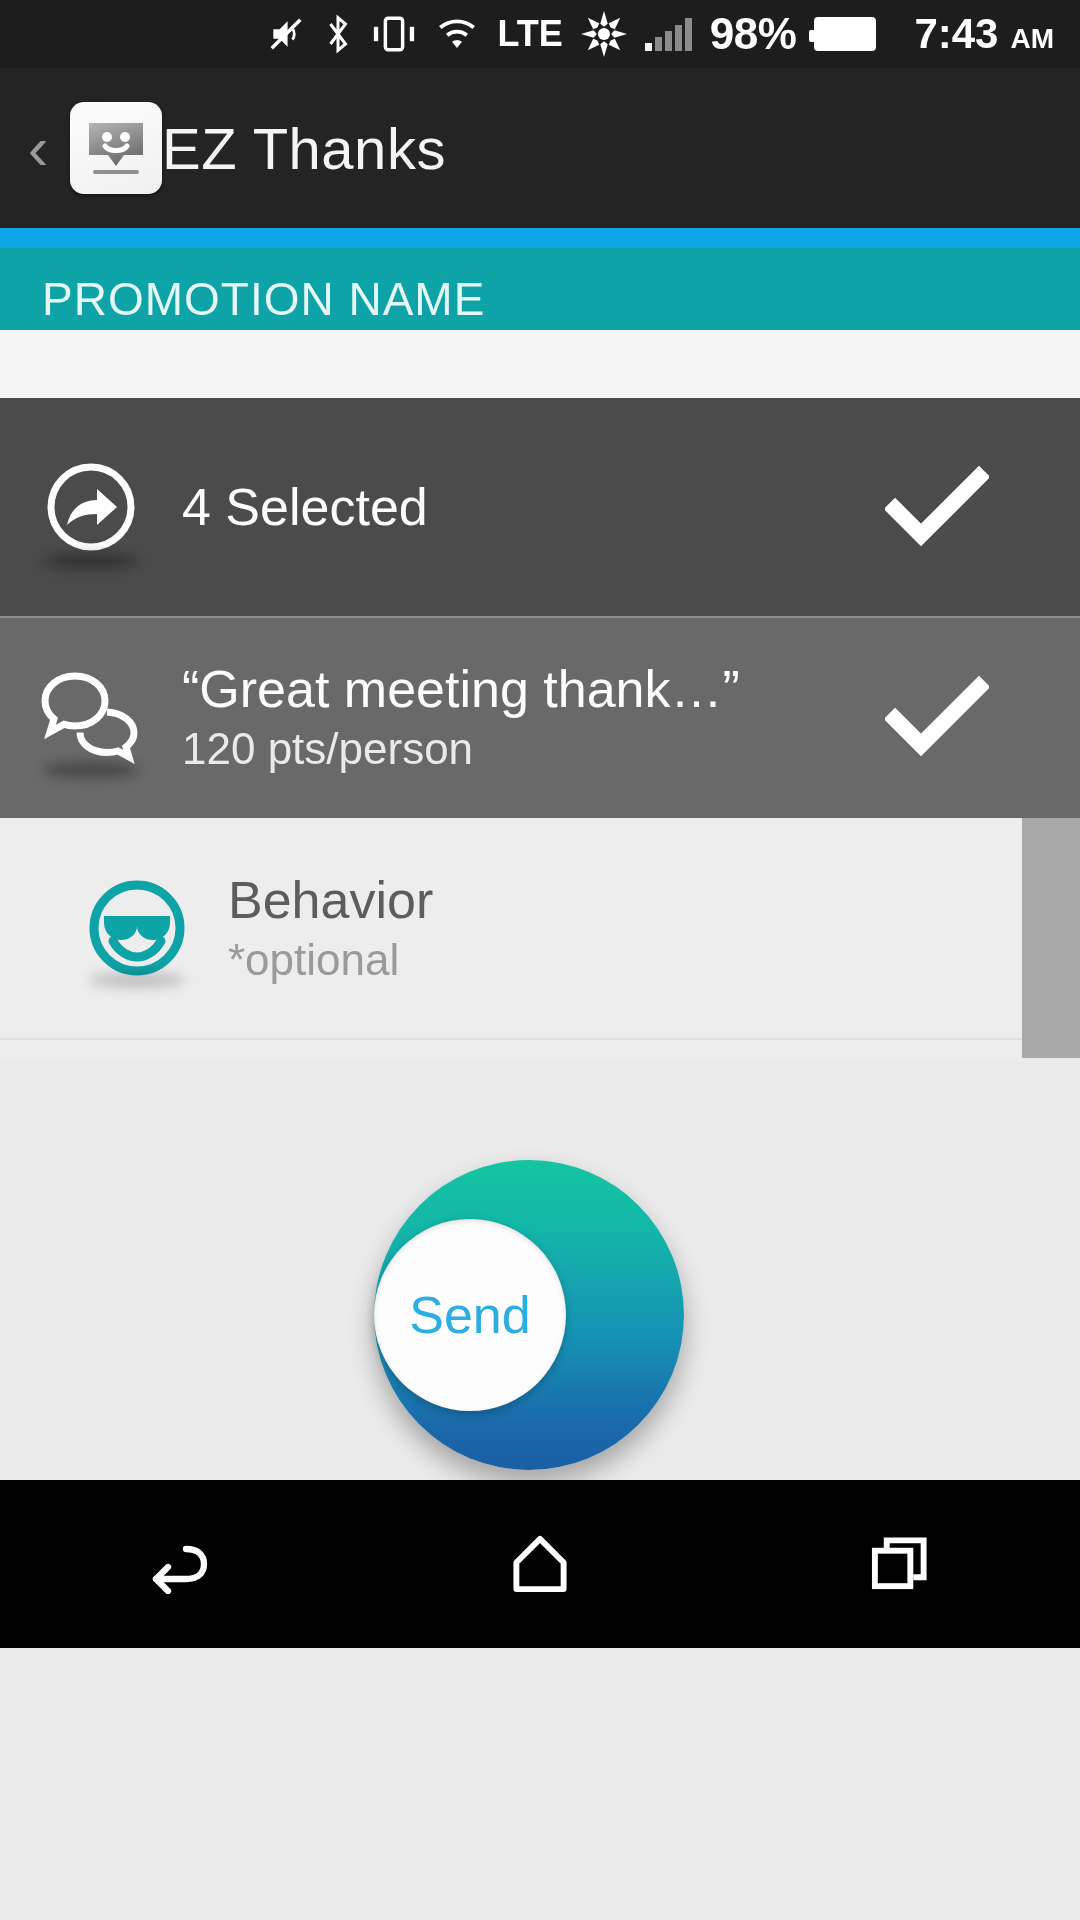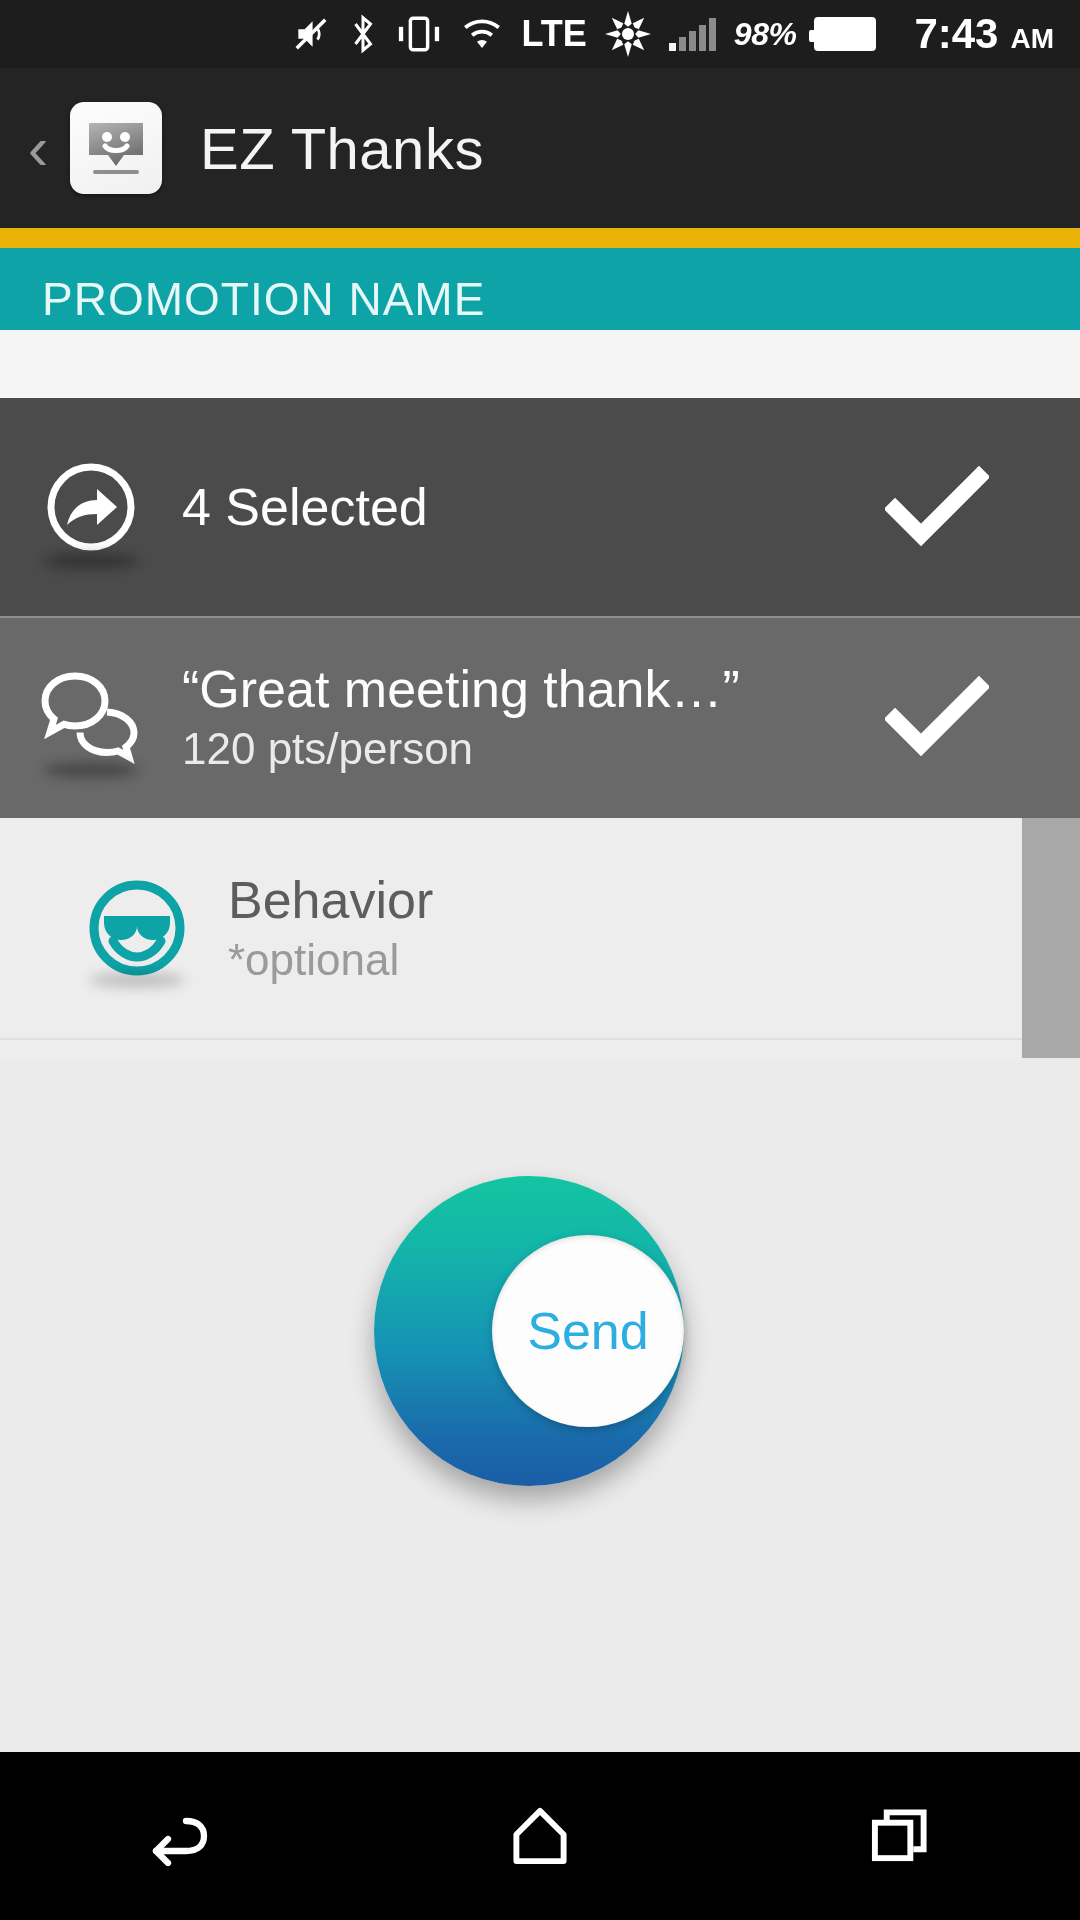--- a/index.html
+++ b/index.html
@@ -2,30 +2,30 @@
 <html><head>
 <meta charset="utf-8">
 <style>
   * { margin:0; padding:0; box-sizing:border-box; }
   html, body {
     width:1080px; height:1920px;
     background:#ececed;
     font-family:"Liberation Sans", sans-serif;
     overflow:hidden;
   }
-  #screen { position:relative; width:1080px; height:1920px; background:#eab308; }
+  #screen { position:relative; width:1080px; height:1648px; background:#0ea5e9; }
 
   
   .statusbar{
     position:absolute; top:0; left:0; width:1080px; height:68px;
     background:#1d1d1d; display:flex; align-items:center;
     justify-content:flex-end; padding-right:26px; gap:18px;
   }
   .sb-icon{ display:flex; align-items:center; justify-content:center; color:#fff; }
-  .sb-text{ color:#fff; font-size:32px; font-weight:bold; letter-spacing:-0.5px;font-style:italic; }
+  .sb-text{ color:#fff; font-size:44px; font-weight:bold; letter-spacing:-0.5px; }
   .sb-lte{ color:#fff; font-size:36px; font-weight:bold; letter-spacing:0px; }
   .sb-time{ color:#fff; font-size:42px; font-weight:bold;margin-left:20px; }
   .sb-ampm{ color:#fff; font-size:28px; font-weight:bold; margin-left:12px; }
   .time-wrap{ display:flex; align-items:baseline; }
 
   
   .bars{ display:flex; align-items:flex-end; gap:3px; height:34px; }
   .bars i{ display:block; width:7px; background:#8b8b8b; }
   .bars i:nth-child(1){ height:8px;  background:#f2f2f2; }
   .bars i:nth-child(2){ height:14px; }
@@ -48,21 +48,21 @@
     color:#9a9a9a; font-size:62px; line-height:1; font-weight:300;
     padding-left:10px;
   }
   .app-icon{
     width:92px; height:92px; border-radius:14px;
     background:linear-gradient(160deg,#fdfdfd 0%,#f0f0f0 100%);
     display:flex; align-items:center; justify-content:center;
     margin-left:4px; box-shadow:0 2px 4px rgba(0,0,0,.4);
   }
   .app-title{
-    color:#f4f4f4; font-size:58px; font-weight:400; margin-left:38px;
+    color:#f4f4f4; font-size:58px; font-weight:400; 
     letter-spacing:0.5px;
   }
 
   
   .promo{
     position:absolute; top:228px; left:0; width:1080px; height:102px;
     background:#0ea3a7; display:flex; align-items:center;margin-top:20px;
   }
   .promo span{
     color:#e6f7f7; font-size:46px; font-weight:300; letter-spacing:1px; margin-left:42px;
@@ -112,25 +112,25 @@
   }
   .puddle.lite{ background:rgba(0,0,0,.18); }
   .icon-wrap{ position:relative; display:flex; align-items:center; justify-content:center; }
 
   
   .send-area{
     position:absolute; top:1058px; left:0; width:1080px; height:694px;
     background:#ebebeb;
   }
   .send-btn{
-    position:absolute; left:374px; top:118px;
+    position:absolute; left:374px; top:102px;
     width:310px; height:310px; border-radius:50%;
     background:linear-gradient(180deg,#13c5a0 0%,#13b6a8 22%,#1694b5 55%,#1a6aab 85%,#1b5ea6 100%);
     box-shadow:0 14px 26px rgba(0,0,0,.30);
-    display:flex; align-items:center; justify-content:flex-end;
+    display:flex; align-items:center; justify-content:flex-start;
   }
   .send-inner{
     width:192px; height:192px; border-radius:50%;
     background:#fdfdfd;
     box-shadow:inset 0 2px 5px rgba(0,0,0,.12), 0 3px 8px rgba(0,0,0,.22);
     display:flex; align-items:center; justify-content:center;
   }
   .send-inner span{ color:#2caee0; font-size:52px; font-weight:300; }
 
   

